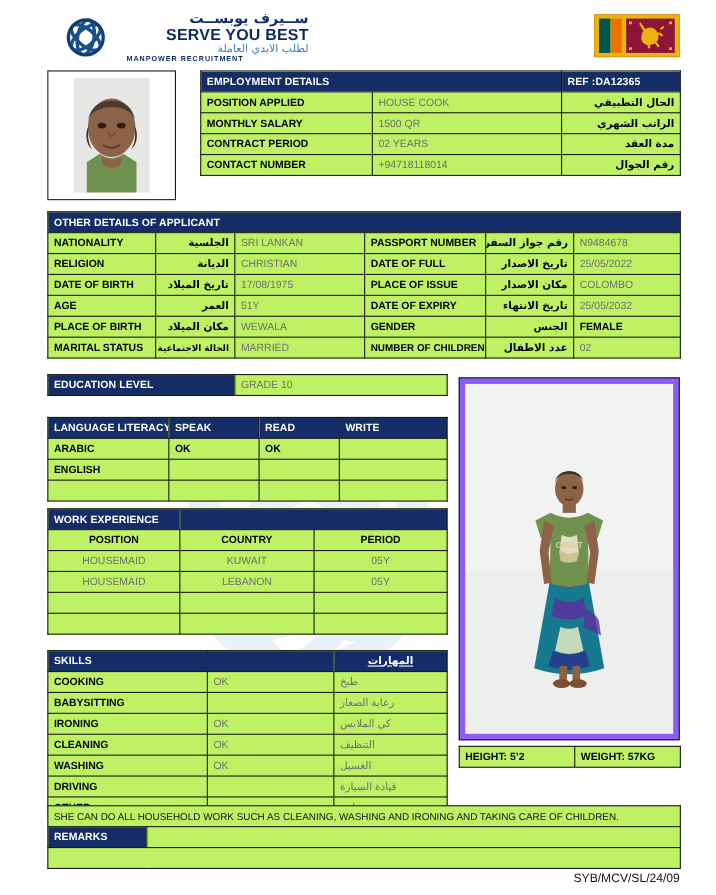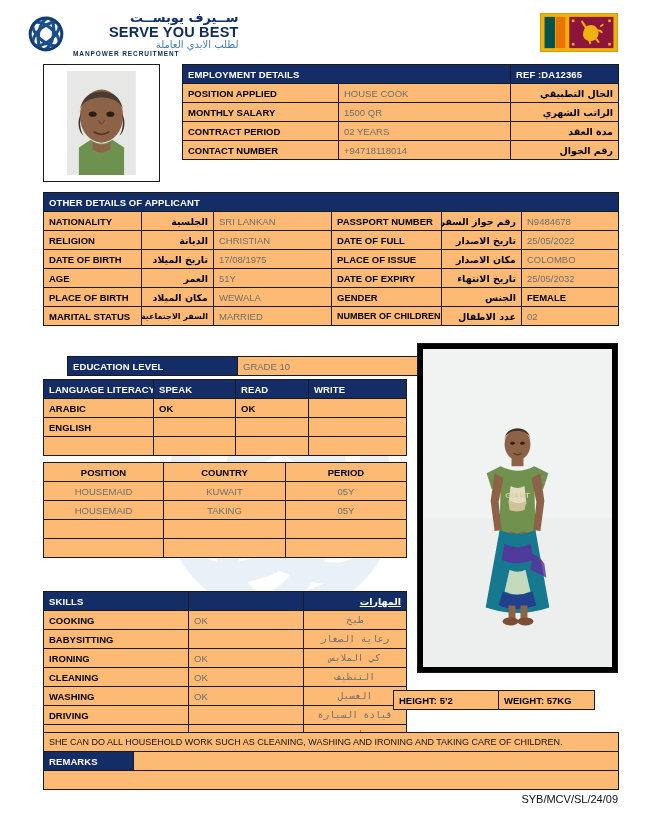--- a/index.html
+++ b/index.html
@@ -24,21 +24,21 @@
     pointer-events: none;
     z-index: 0;
   }
 
   .page { position: relative; z-index: 2; width: 651px; height: 814px; }
 
   
   .header {
     position: absolute; left: 0; top: 0; width: 651px; height: 62px;
   }
-  .logo { position: absolute; left: 24px; top: 10px; display: flex; align-items: center; gap: 5px;}
+  .logo { position: absolute; left: 56px; top: 10px; display: flex; align-items: center; gap: 15px;}
   .logo-mark { width: 44px; height: 44px; flex: 0 0 44px; }
   .logo-text { line-height: 1; padding-top: 1px;}
   .logo-ar {
     font-family: "DejaVu Sans", sans-serif;
     font-size: 13px; color: #13306b; font-weight: bold;
     letter-spacing: .5px; direction: rtl; text-align: right;
   }
   .logo-main {
     font-size: 14.5px; font-weight: bold; color: #0d2a5c;
     letter-spacing: .2px; margin-top: 1px; margin-left: 36px;
@@ -51,21 +51,21 @@
   .logo-sub {
     font-size: 6.5px; font-weight: bold; color: #0d2a5c;
     letter-spacing: .9px; margin-top: 1px;
   }
   .flag { position: absolute; right: 33px; top: 13px; width: 78px; height: 39px; }
 
   
   .blk { position: absolute; }
   table.grid {
     border-collapse: collapse; width: 100%;
-    table-layout: fixed; background: #fdba74;
+    table-layout: fixed; background: #bef264;
   }
   table.grid td, table.grid th {
     border: 1px solid #1b1b1b;
     padding: 0 5px;
     height: 19px;
     font-size: 9.5px;
     vertical-align: middle;
     overflow: hidden; white-space: nowrap;
   }
   .bar {
@@ -74,38 +74,38 @@
   }
   .bar-plain { background:#142d66; }
   .lbl { font-weight: bold; font-size: 9.5px; color: #000; }
   .val { color: #6e6e6e; font-size: 9.5px; }
   .val-dark { color: #000; font-weight: bold; font-size: 9.5px; }
   .ar {
     font-family: "DejaVu Sans", sans-serif;
     direction: rtl; text-align: right; font-weight: bold; font-size: 9px; color: #000;
   }
   .ar-light {
-    font-family: Liberation Mono, monospace;
-    direction: rtl; text-align: center; font-size: 9px; color: #6e6e6e;
+    font-family: Liberation Sans, sans-serif;
+    direction: rtl; text-align: left; font-size: 9px; color: #6e6e6e;
   }
   .ar-bar {
     font-family: "DejaVu Sans", sans-serif;
-    direction: rtl; text-align: right; font-size: 9px; color: #fff; text-decoration: underline;
+    direction: rtl; text-align: center; font-size: 9px; color: #fff; text-decoration: underline;
   }
   .ctr { text-align: center; }
 
   
   .photo-box {
     position: absolute; left: 43px; top: 64px; width: 117px; height: 118px;
     border: 1px solid #1b1b1b; background: #fff; padding: 4px;
   }
   .photo-box .inner { width: 100%; height: 100%; position: relative; overflow: hidden; }
   .full-photo-box {
     position: absolute; left: 417px; top: 343px; width: 201px; height: 330px;
-    border: 1px solid #1b1b1b; background: #000000; padding: 5px;
+    border: 1px solid #1b1b1b; background: #8b5cf6; padding: 5px;
   }
   .full-photo-box .inner { width: 100%; height: 100%; position: relative; overflow: hidden; background:#eceded;}
 
   
   .footer-ref {
     position: absolute; right: 33px; top: 793px;
     font-size: 11px; color: #111;
   }
 </style>
 </head>
@@ -267,31 +267,31 @@
         <tr>
           <td class="lbl">PLACE OF BIRTH</td>
           <td class="ar">مكان الميلاد</td>
           <td class="val">WEWALA</td>
           <td class="lbl">GENDER</td>
           <td class="ar">الجنس</td>
           <td class="val-dark">FEMALE</td>
         </tr>
         <tr>
           <td class="lbl">MARITAL STATUS</td>
-          <td class="ar" style="font-size:8px">السفر الاجتماعية</td>
+          <td class="ar" style="font-size:8px">الحالة الاجتماعية</td>
           <td class="val">MARRIED</td>
           <td class="lbl" style="font-size:9px">NUMBER OF CHILDREN</td>
           <td class="ar">عدد الاطفال</td>
           <td class="val">02</td>
         </tr>
       </tbody>
     </table>
   </div>
 
-  <div class="blk" style="left:43px; top:356px; width:363px;margin-left:24px;">
+  <div class="blk" style="left:43px; top:340px; width:363px;">
     <table class="grid">
       <colgroup>
           <col style="width:170px">
           <col style="width:193px">
         </colgroup>
       <tbody>
         <tr>
           <td class="bar">EDUCATION LEVEL</td>
           <td class="val">GRADE 10</td>
         </tr>
@@ -338,32 +338,36 @@
 
   <div class="blk" style="left:43px; top:462px; width:363px;">
     <table class="grid">
       <colgroup>
           <col style="width:120px">
           <col style="width:122px">
           <col style="width:121px">
         </colgroup>
       <tbody>
         <tr>
+          <td class="bar">WORK EXPERIENCE</td>
+          <td class="bar-plain" colspan="2"></td>
+        </tr>
+        <tr>
           <td class="lbl ctr">POSITION</td>
           <td class="lbl ctr">COUNTRY</td>
           <td class="lbl ctr">PERIOD</td>
         </tr>
         <tr>
           <td class="val ctr">HOUSEMAID</td>
           <td class="val ctr">KUWAIT</td>
           <td class="val ctr">05Y</td>
         </tr>
         <tr>
           <td class="val ctr">HOUSEMAID</td>
-          <td class="val ctr">TAKING</td>
+          <td class="val ctr">LEBANON</td>
           <td class="val ctr">05Y</td>
         </tr>
         <tr>
           <td class="val ctr"></td>
           <td class="val ctr"></td>
           <td class="val ctr"></td>
         </tr>
         <tr>
           <td class="val ctr"></td>
           <td class="val ctr"></td>
@@ -457,21 +461,21 @@
         <path d="M110 206 q8 3 12 10 l2 14 q-9 -5 -16 -8 z" fill="#5a2f9e" opacity=".8"></path>
 
         <rect x="86" y="258" width="7" height="14" fill="#8d6348"></rect>
         <rect x="98" y="258" width="7" height="14" fill="#8d6348"></rect>
         <ellipse cx="88" cy="274" rx="8" ry="4" fill="#7a4f33"></ellipse>
         <ellipse cx="103" cy="274" rx="8" ry="4" fill="#7a4f33"></ellipse>
       </svg>
     </div>
   </div>
 
-  <div class="blk" style="left:393px; top:678px; width:201px;margin-top:12px;">
+  <div class="blk" style="left:417px; top:678px; width:201px;">
     <table class="grid">
       <colgroup>
           <col style="width:105px">
           <col style="width:96px">
         </colgroup>
       <tbody>
         <tr>
           <td class="lbl">HEIGHT: 5’2</td>
           <td class="lbl">WEIGHT: 57KG</td>
         </tr>

